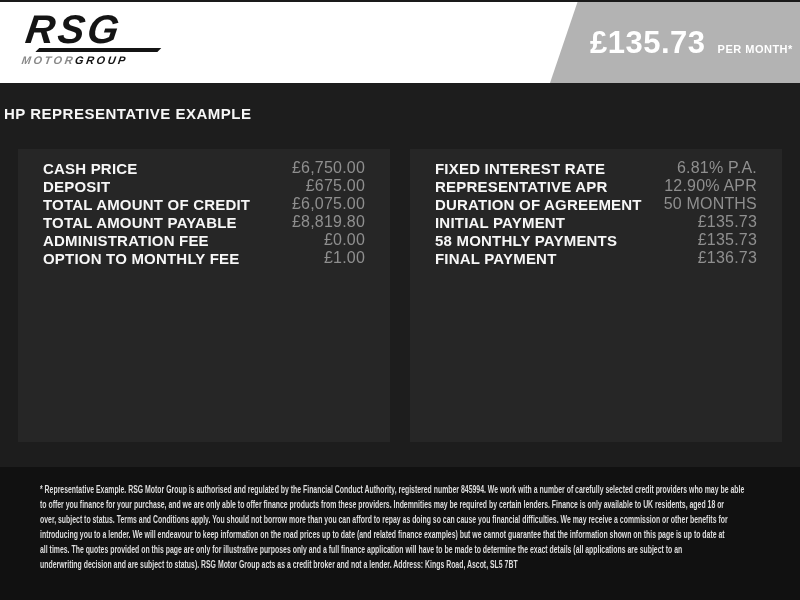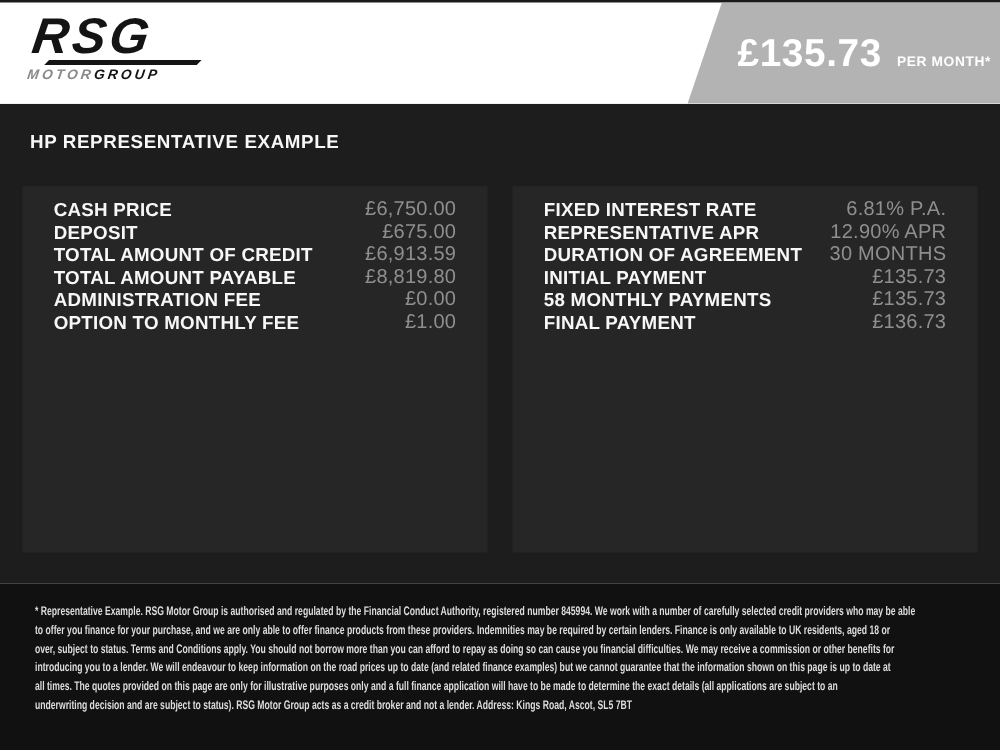--- a/index.html
+++ b/index.html
@@ -50,21 +50,21 @@
   .price-period {
     font-size: 11px; font-weight: bold; color: var(--price-text, #ffffff);
     margin-left: 12px; letter-spacing: 0.5px;
   }
 
   
   .main {
     height: 384px; background: var(--main-bg, #1d1d1d); flex: 0 0 auto;
   }
   .main-title {
-    padding: 22px 20px 0 24px;
+    padding: 22px 20px 0 4px;
     font-size: 15px; font-weight: bold; letter-spacing: 0.5px;
     color: var(--label-color, #f7f7f7);
   }
   .panels {
     display: flex; gap: 20px; padding: 0 18px; margin-top: 27px;
   }
   .panel {
     flex: 1 1 0; height: 293px;
     background: var(--panel-bg, #262626);
     padding: 10px 25px;
@@ -76,21 +76,21 @@
     color: var(--label-color, #f7f7f7); white-space: nowrap;
   }
   .row-value {
     font-size: 16px; font-weight: normal; letter-spacing: 0.2px;
     color: var(--value-color, #8f8f8f); white-space: nowrap;
   }
 
   
   .footer {
     flex: 1 1 auto; background: var(--footer-bg, #111111);
-    padding: 15px 28px 0 28px;
+    padding: 15px 28px 0 40px;
   }
   .footer-line {
     font-size: 10px; font-weight: bold; line-height: 15px;
     color: var(--footer-text, #dddddd); white-space: nowrap;
     transform: scaleX(0.69); transform-origin: 0 50%;
   }
 </style>
 </head>
 <body>
 
@@ -117,21 +117,21 @@
         <div class="row">
           <span class="row-label">CASH PRICE</span>
           <span class="row-value">£6,750.00</span>
         </div>
         <div class="row">
           <span class="row-label">DEPOSIT</span>
           <span class="row-value">£675.00</span>
         </div>
         <div class="row">
           <span class="row-label">TOTAL AMOUNT OF CREDIT</span>
-          <span class="row-value">£6,913.59</span>
+          <span class="row-value">£6,075.00</span>
         </div>
         <div class="row">
           <span class="row-label">TOTAL AMOUNT PAYABLE</span>
           <span class="row-value">£8,819.80</span>
         </div>
         <div class="row">
           <span class="row-label">ADMINISTRATION FEE</span>
           <span class="row-value">£0.00</span>
         </div>
         <div class="row">
@@ -144,21 +144,21 @@
         <div class="row">
           <span class="row-label">FIXED INTEREST RATE</span>
           <span class="row-value">6.81% P.A.</span>
         </div>
         <div class="row">
           <span class="row-label">REPRESENTATIVE APR</span>
           <span class="row-value">12.90% APR</span>
         </div>
         <div class="row">
           <span class="row-label">DURATION OF AGREEMENT</span>
-          <span class="row-value">30 MONTHS</span>
+          <span class="row-value">50 MONTHS</span>
         </div>
         <div class="row">
           <span class="row-label">INITIAL PAYMENT</span>
           <span class="row-value">£135.73</span>
         </div>
         <div class="row">
           <span class="row-label">58 MONTHLY PAYMENTS</span>
           <span class="row-value">£135.73</span>
         </div>
         <div class="row">

